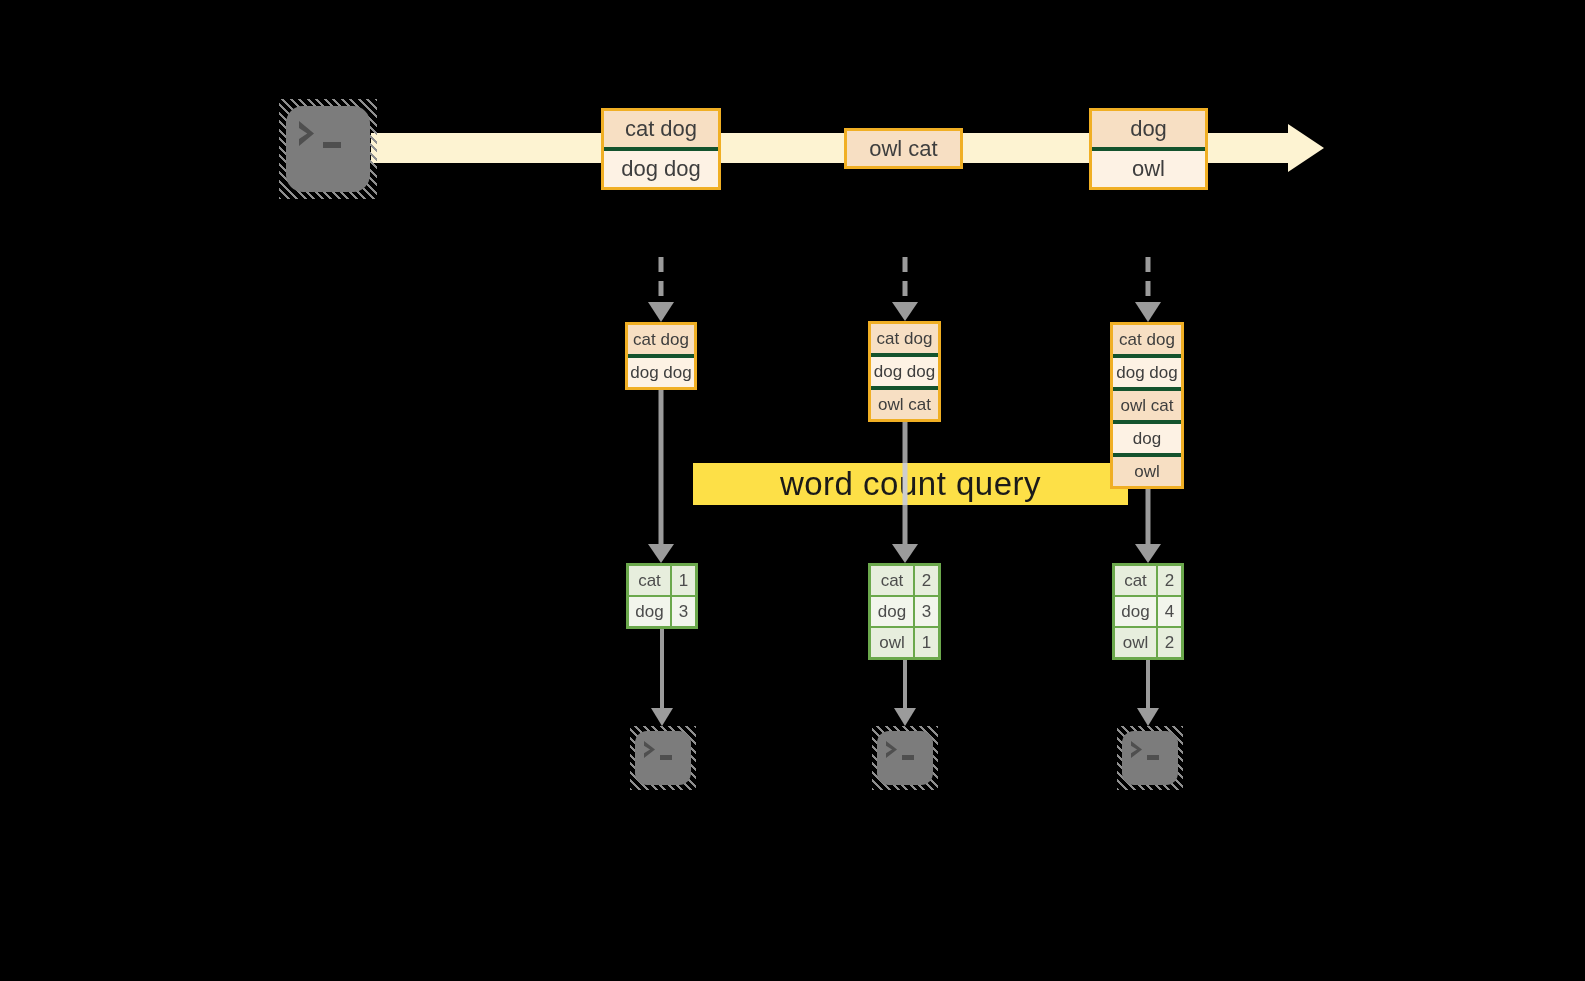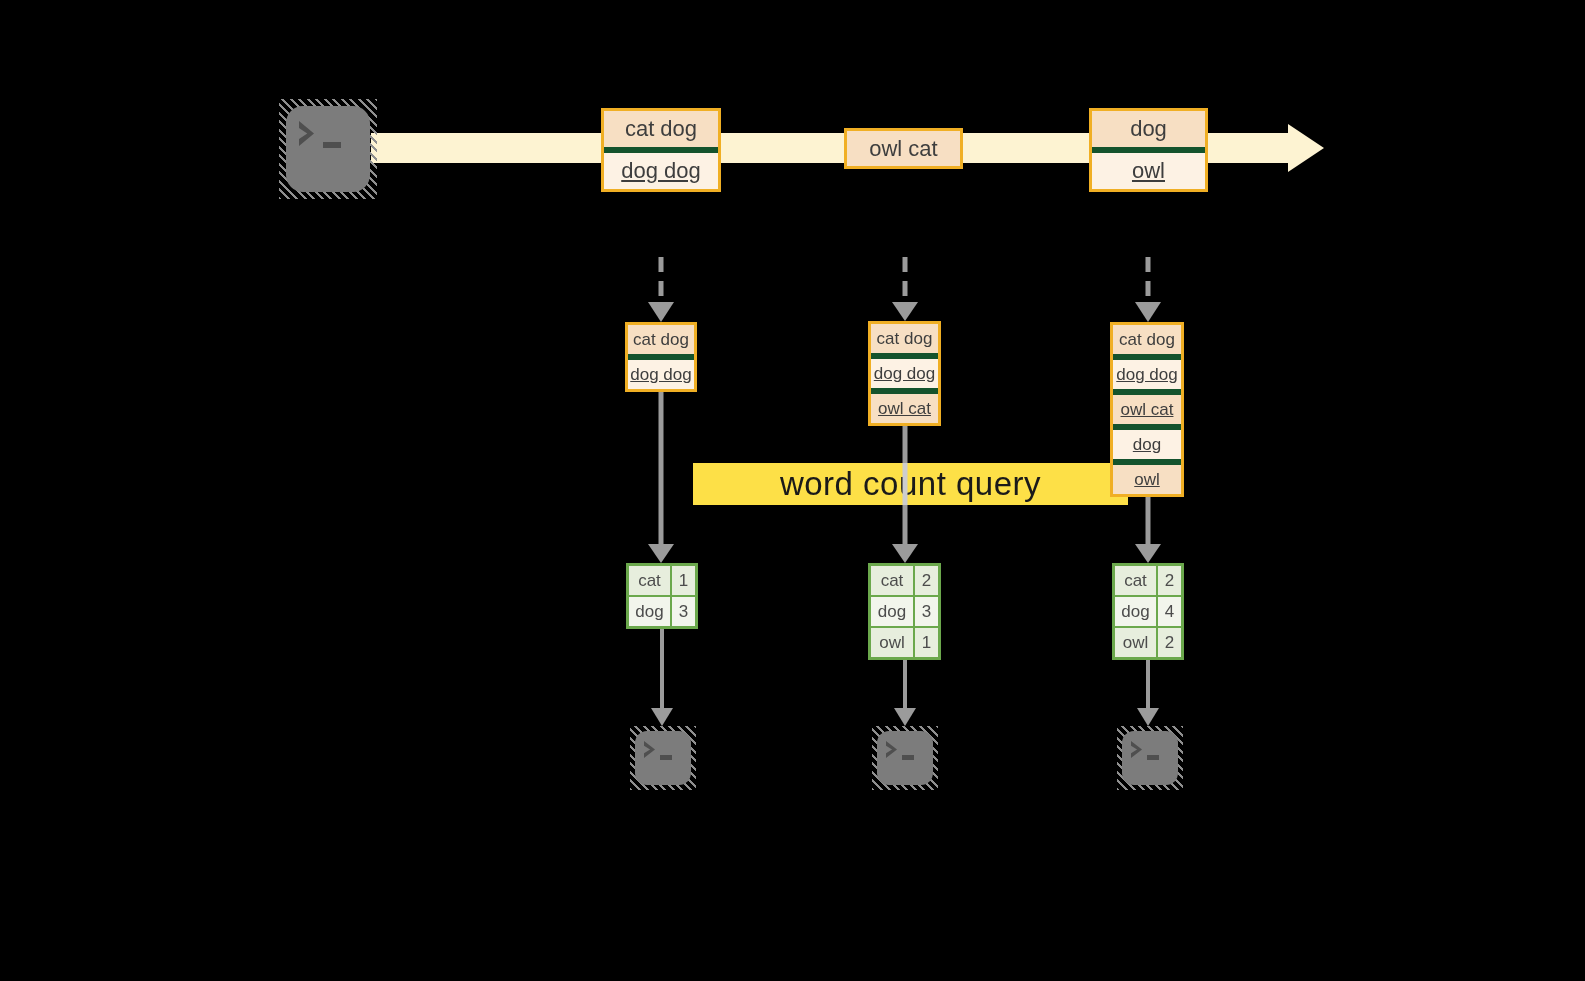--- a/index.html
+++ b/index.html
@@ -16,21 +16,21 @@
   svg.connectors{left:0;top:0;z-index:2;pointer-events:none;}
   .dash{stroke:#9b9b9b;stroke-width:5;stroke-dasharray:15 9;}
   .sol5{stroke:#9b9b9b;stroke-width:5;}
   .sol4{stroke:#9b9b9b;stroke-width:4;}
   .sol-light{stroke:#cdcdcd;stroke-width:5;}
   .head{fill:#9b9b9b;}
 
   
   .obox{border:3px solid #f0af24;z-index:3;display:flex;flex-direction:column;}
   .orow{display:flex;align-items:center;justify-content:center;color:#3e3e3e;}
-  .orow + .orow{border-top:6px solid #14532d;text-decoration:underline;}
+  .orow + .orow{border-top:4px solid #14532d;}
   .orow.dark{background:#f7dfc3;}
   .orow.light{background:#fdf2e4;}
   .sbox .orow{height:36px;font-size:22px;}
   .sbox.single .orow{height:35px;}
   .abox .orow{height:29px;font-size:17px;}
 
   
   .query-label{left:693px;top:463px;width:435px;height:42px;background:#fde047;z-index:1;
     display:flex;align-items:center;justify-content:center;}
   .query-label span{font-size:33px;color:#1a1a1a;letter-spacing:0.5px;}

